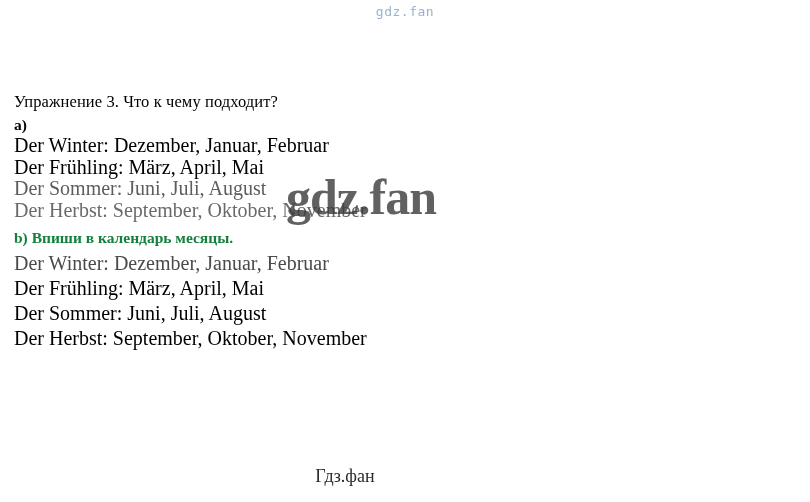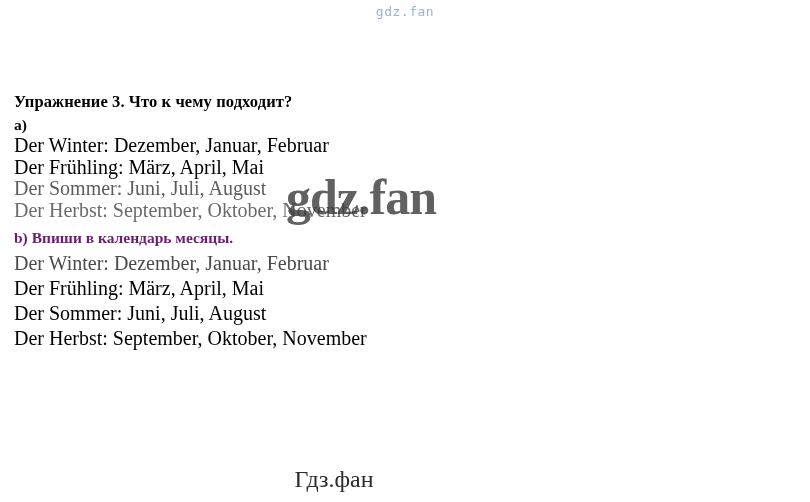--- a/index.html
+++ b/index.html
@@ -48,39 +48,39 @@
     color: #3a3a3a;
     opacity: 0.80;
     letter-spacing: -1px;
     white-space: nowrap;
     pointer-events: none;
   }
 
   
   .bottom-brand {
     position: absolute;
-    left: 0;
+    left: 11px;
     top: 466px;
     width: 668px;
     text-align: center;
     font-family: "Liberation Serif", serif;
-    font-size: 24px;
+    font-size: 18px;
     color: #2b2b2b;
   }
 
   .content {
     position: absolute;
     left: 14px;
     top: 92px;
     width: 600px;
   }
 
   .title {
     font-size: 16.5px;
-    font-weight: bold;
+    font-weight: normal;
     line-height: 20px;
     margin: 0 0 3px 0;
     letter-spacing: 0.1px;
   }
 
   .label {
     font-size: 15.5px;
     font-weight: bold;
     line-height: 20px;
     margin: 0;
@@ -99,21 +99,21 @@
 
   
   .faded-1 { color: #5d5d5d; }
   .faded-2 { color: #6a6a6a; }
 
   .label-b {
     font-size: 15.5px;
     font-weight: bold;
     line-height: 22px;
     margin: 6px 0 2px 0;
-    color: #701a75;
+    color: #15803d;
   }
 
   .block-b .line {
     line-height: 25px;
   }
   .block-b .line.first {
     color: #4a4a4a;
   }
 </style>
 </head>

